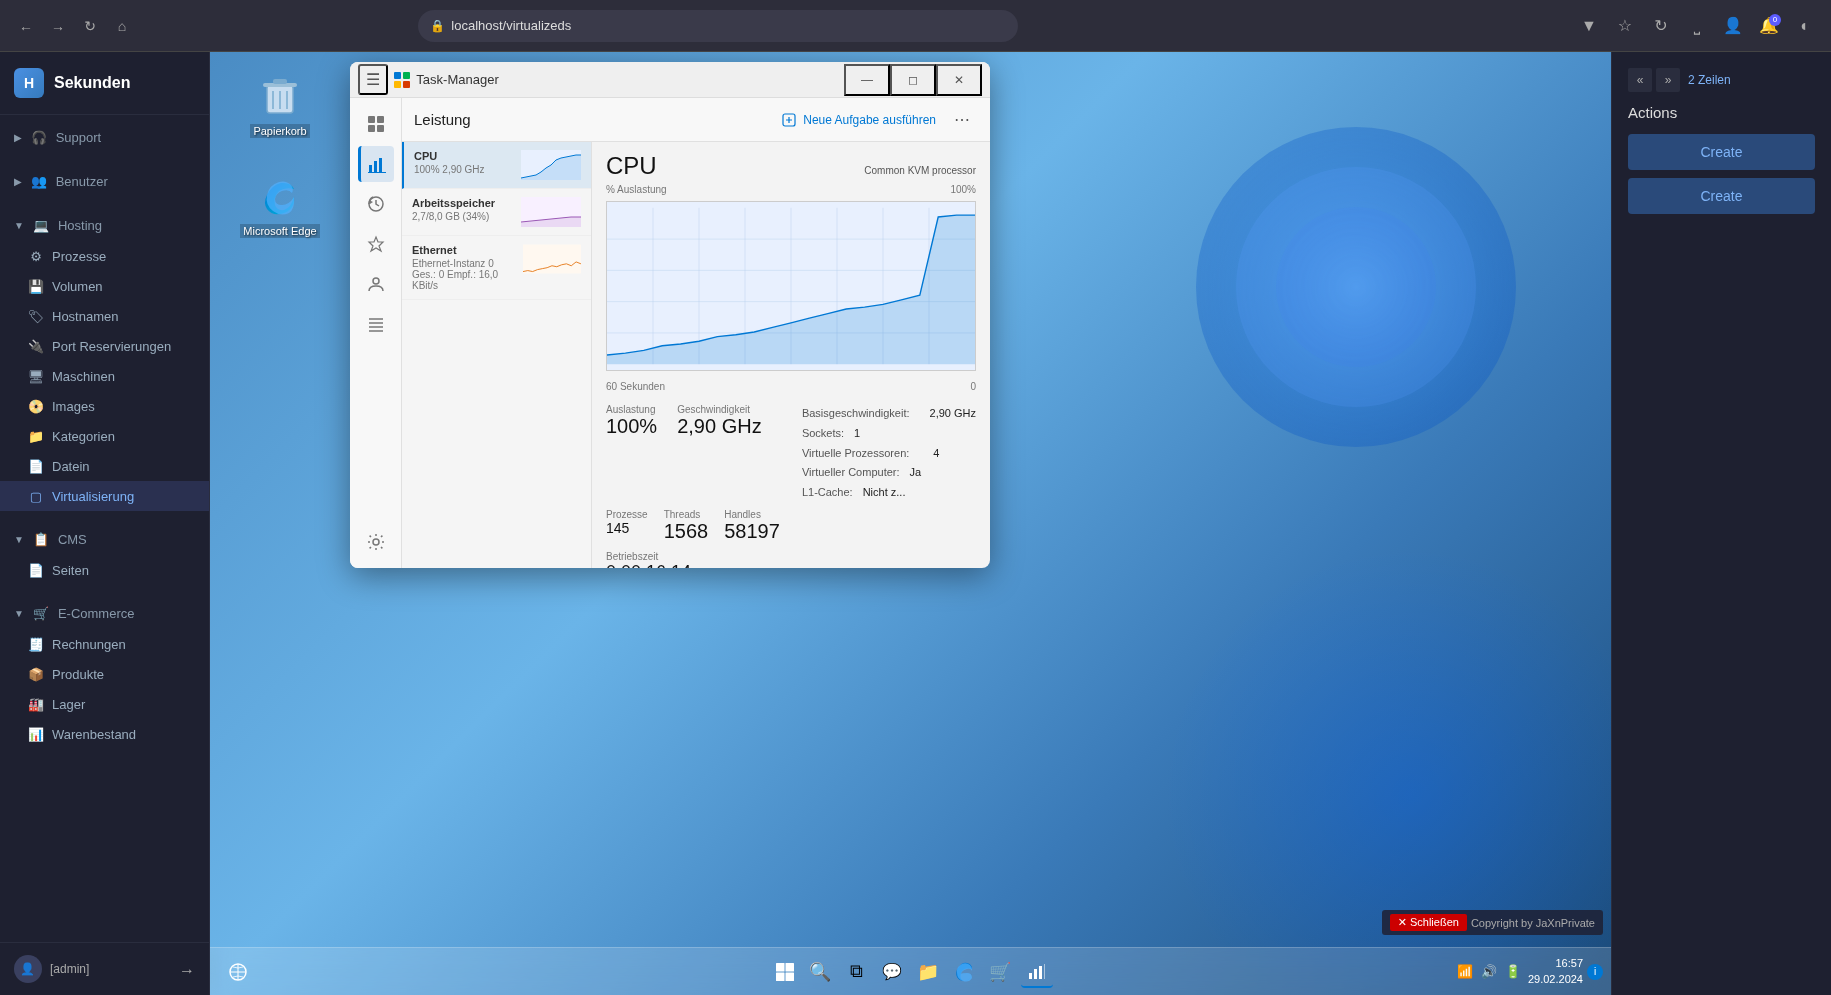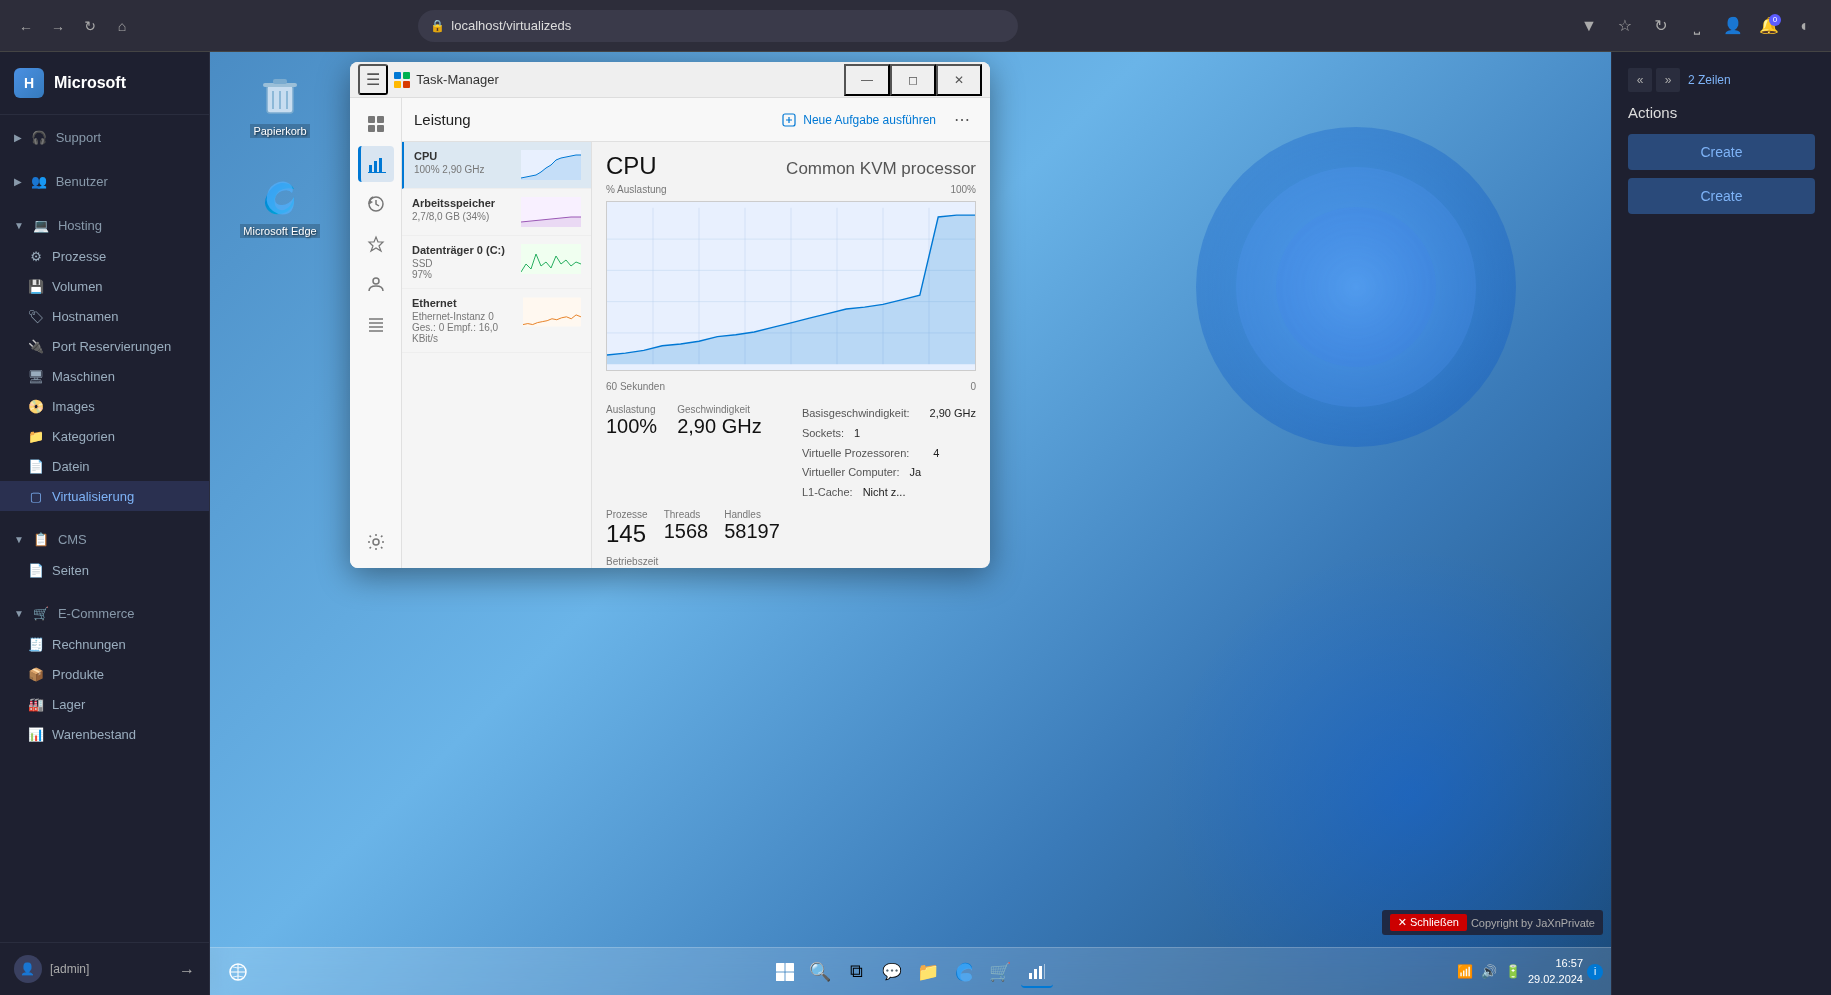--- a/index.html
+++ b/index.html
@@ -116,21 +116,21 @@
     .tm-header-more { padding: 4px 8px; border: none; background: transparent; cursor: pointer; font-size: 16px; color: #555; border-radius: 4px; }
     .tm-content { display: flex; flex: 1; overflow: hidden; }
     .tm-left-panel { width: 190px; border-right: 1px solid #e0e0e0; overflow-y: auto; background: #f5f5f5; }
     .tm-perf-item { padding: 8px 10px; border-bottom: 1px solid #eee; cursor: pointer; }
     .tm-perf-item.active { background: rgba(0,120,212,0.1); border-left: 2px solid #0078d4; }
     .tm-perf-item-header { font-size: 11px; font-weight: 600; color: #333; margin-bottom: 2px; }
     .tm-perf-item-sub { font-size: 10px; color: #777; }
     .tm-right-panel { flex: 1; padding: 10px 14px; overflow-y: auto; }
     .tm-cpu-header { display: flex; justify-content: space-between; align-items: baseline; margin-bottom: 4px; }
     .tm-cpu-title { font-size: 24px; font-weight: 300; color: #111; }
-    .tm-cpu-model { font-size: 17px; color: #555; }
+    .tm-cpu-model { font-size: 10px; color: #555; }
     .tm-graph-label { font-size: 10px; color: #777; margin-bottom: 2px; }
     .tm-graph-label-right { font-size: 10px; color: #777; text-align: right; }
     .tm-graph-labels { display: flex; justify-content: space-between; }
     .tm-graph-bottom { display: flex; justify-content: space-between; margin-top: 2px; }
     .tm-graph-bottom-label { font-size: 10px; color: #777; }
     .tm-stat-label { font-size: 10px; color: #777; }
     .tm-stat-value { font-size: 20px; color: #111; font-weight: 300; }
     .tm-stats-row { display: flex; gap: 16px; margin-top: 6px; }
     .tm-uptime-section { margin-top: 8px; }
 
@@ -175,21 +175,21 @@
     </div>
     <div class="browser-icon">◐</div>
   </div>
 </div>
 
 <div class="main-layout">
 
   <div class="sidebar">
     <div class="sidebar-logo">
       <div class="logo-icon">H</div>
-      <span class="logo-text">Microsoft</span>
+      <span class="logo-text">Sekunden</span>
     </div>
 
     <div class="sidebar-group">
       <div class="sidebar-group-header">
         <span class="chevron">▶</span>
         <span class="sidebar-item-icon">🎧</span>
         <span>Support</span>
       </div>
     </div>
 
@@ -449,32 +449,20 @@
                       <div class="tm-perf-item-sub">2,7/8,0 GB (34%)</div>
                     </div>
                     <svg width="60" height="30" viewBox="0 0 60 30">
                       <rect x="0" y="0" width="60" height="30" fill="#f8f0ff"></rect>
                       <polyline points="0,25 10,24 20,23 30,22 40,21 50,20 60,20" fill="none" stroke="#9b59b6" stroke-width="1"></polyline>
                       <polygon points="0,25 10,24 20,23 30,22 40,21 50,20 60,20 60,30 0,30" fill="rgba(155,89,182,0.15)"></polygon>
                     </svg>
                   </div>
                 </div>
 
-                <div class="tm-perf-item">
-                  <div style="display:flex;justify-content:space-between;align-items:flex-start;">
-                    <div>
-                      <div class="tm-perf-item-header">Datenträger 0 (C:)</div>
-                      <div class="tm-perf-item-sub">SSD<br>97%</div>
-                    </div>
-                    <svg width="60" height="30" viewBox="0 0 60 30">
-                      <rect x="0" y="0" width="60" height="30" fill="#f0fff0"></rect>
-                      <polyline points="0,28 5,20 10,25 15,10 20,22 25,18 30,24 35,12 40,20 45,16 50,22 55,18 60,20" fill="none" stroke="#27ae60" stroke-width="1"></polyline>
-                    </svg>
-                  </div>
-                </div>
 
                 <div class="tm-perf-item">
                   <div style="display:flex;justify-content:space-between;align-items:flex-start;">
                     <div>
                       <div class="tm-perf-item-header">Ethernet</div>
                       <div class="tm-perf-item-sub">Ethernet-Instanz 0<br>Ges.: 0 Empf.: 16,0 KBit/s</div>
                     </div>
                     <svg width="60" height="30" viewBox="0 0 60 30">
                       <rect x="0" y="0" width="60" height="30" fill="#fff8f0"></rect>
                       <polyline points="0,28 5,27 10,28 15,26 20,25 25,24 30,22 35,23 40,21 45,20 50,22 55,18 60,20" fill="none" stroke="#e67e22" stroke-width="1"></polyline>
@@ -549,21 +537,21 @@
                         <span>L1-Cache:</span>
                         <span style="color:#222;font-weight:500;">Nicht z...</span>
                       </div>
                   </div>
                 </div>
 
                 
                 <div class="tm-stats-row">
                   <div>
                     <div class="tm-stat-label">Prozesse</div>
-                    <div style="font-size:24px;font-weight:300;color:#111;">145</div>
+                    <div style="font-size:14px;font-weight:300;color:#111;">145</div>
                   </div>
                   <div>
                     <div class="tm-stat-label">Threads</div>
                     <div style="font-size:20px;font-weight:300;color:#111;">1568</div>
                   </div>
                   <div>
                     <div class="tm-stat-label">Handles</div>
                     <div style="font-size:20px;font-weight:300;color:#111;">58197</div>
                   </div>
                 </div>

